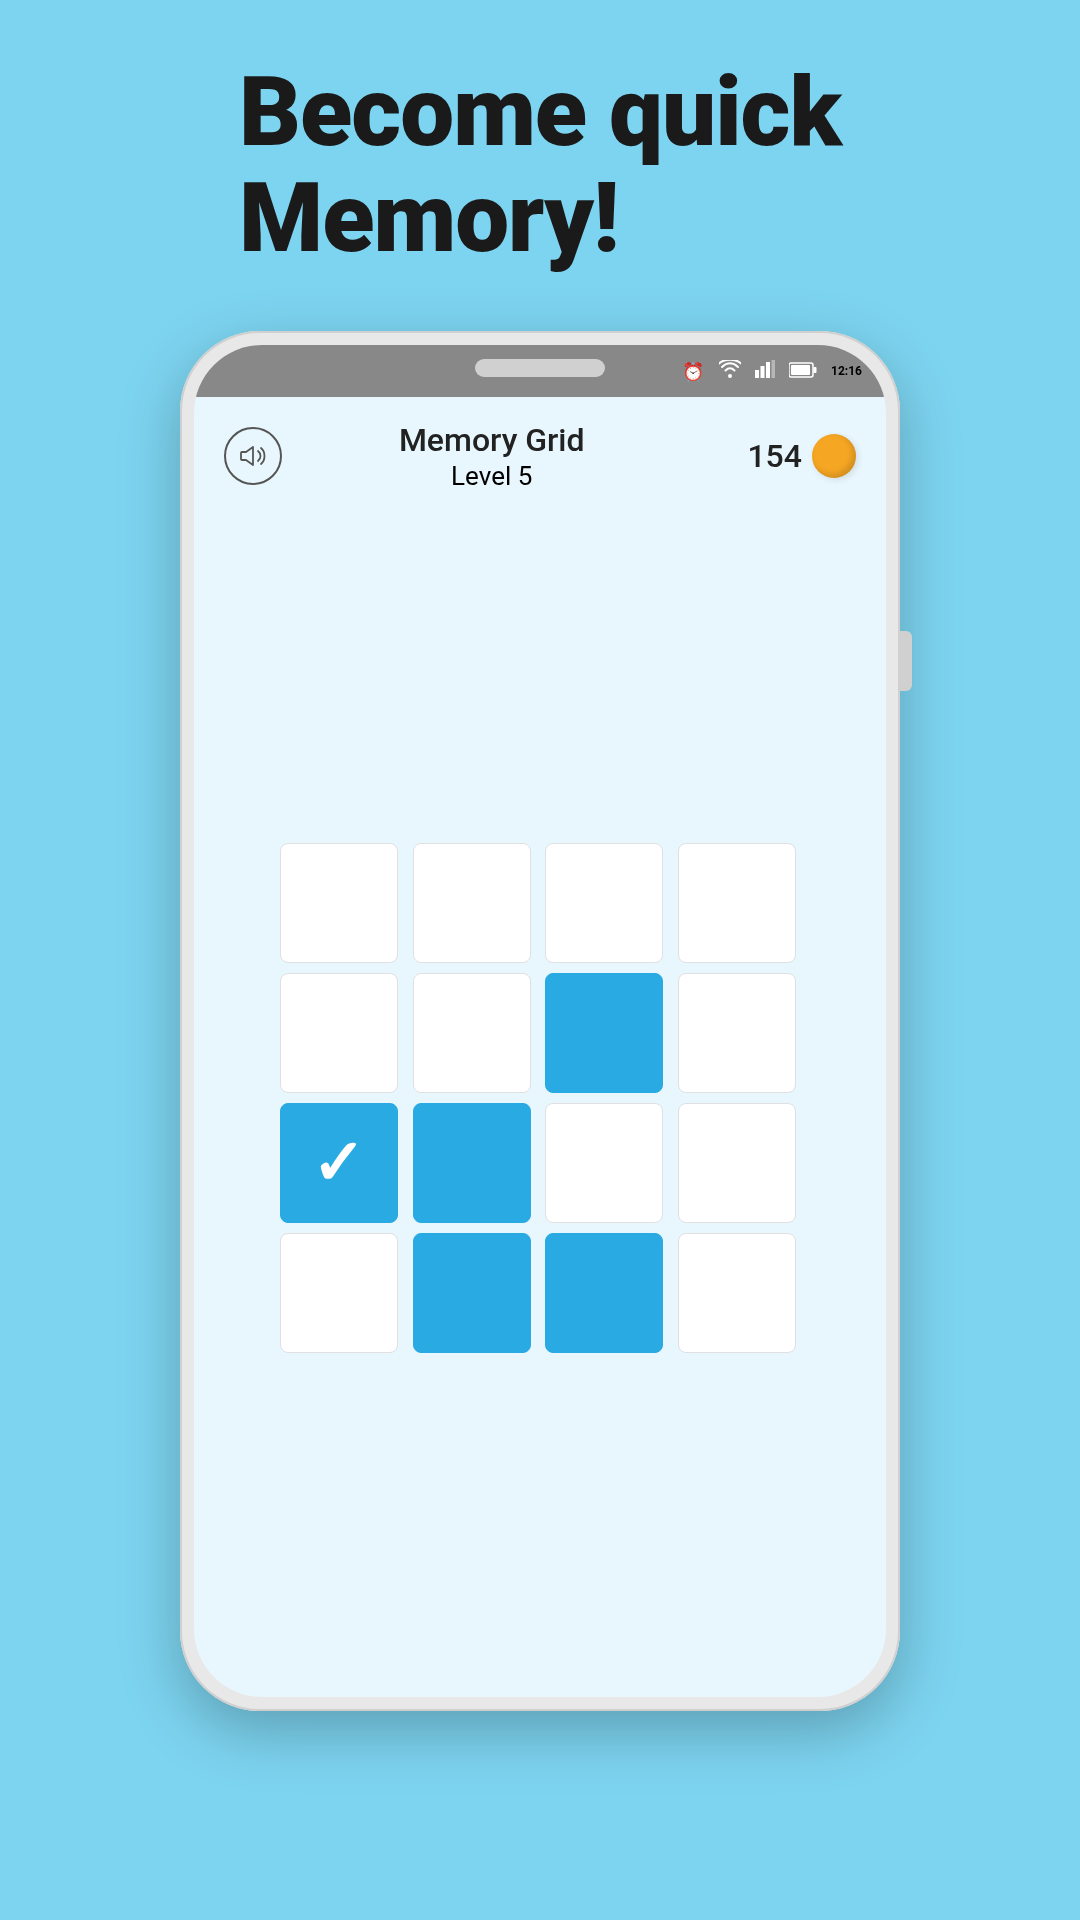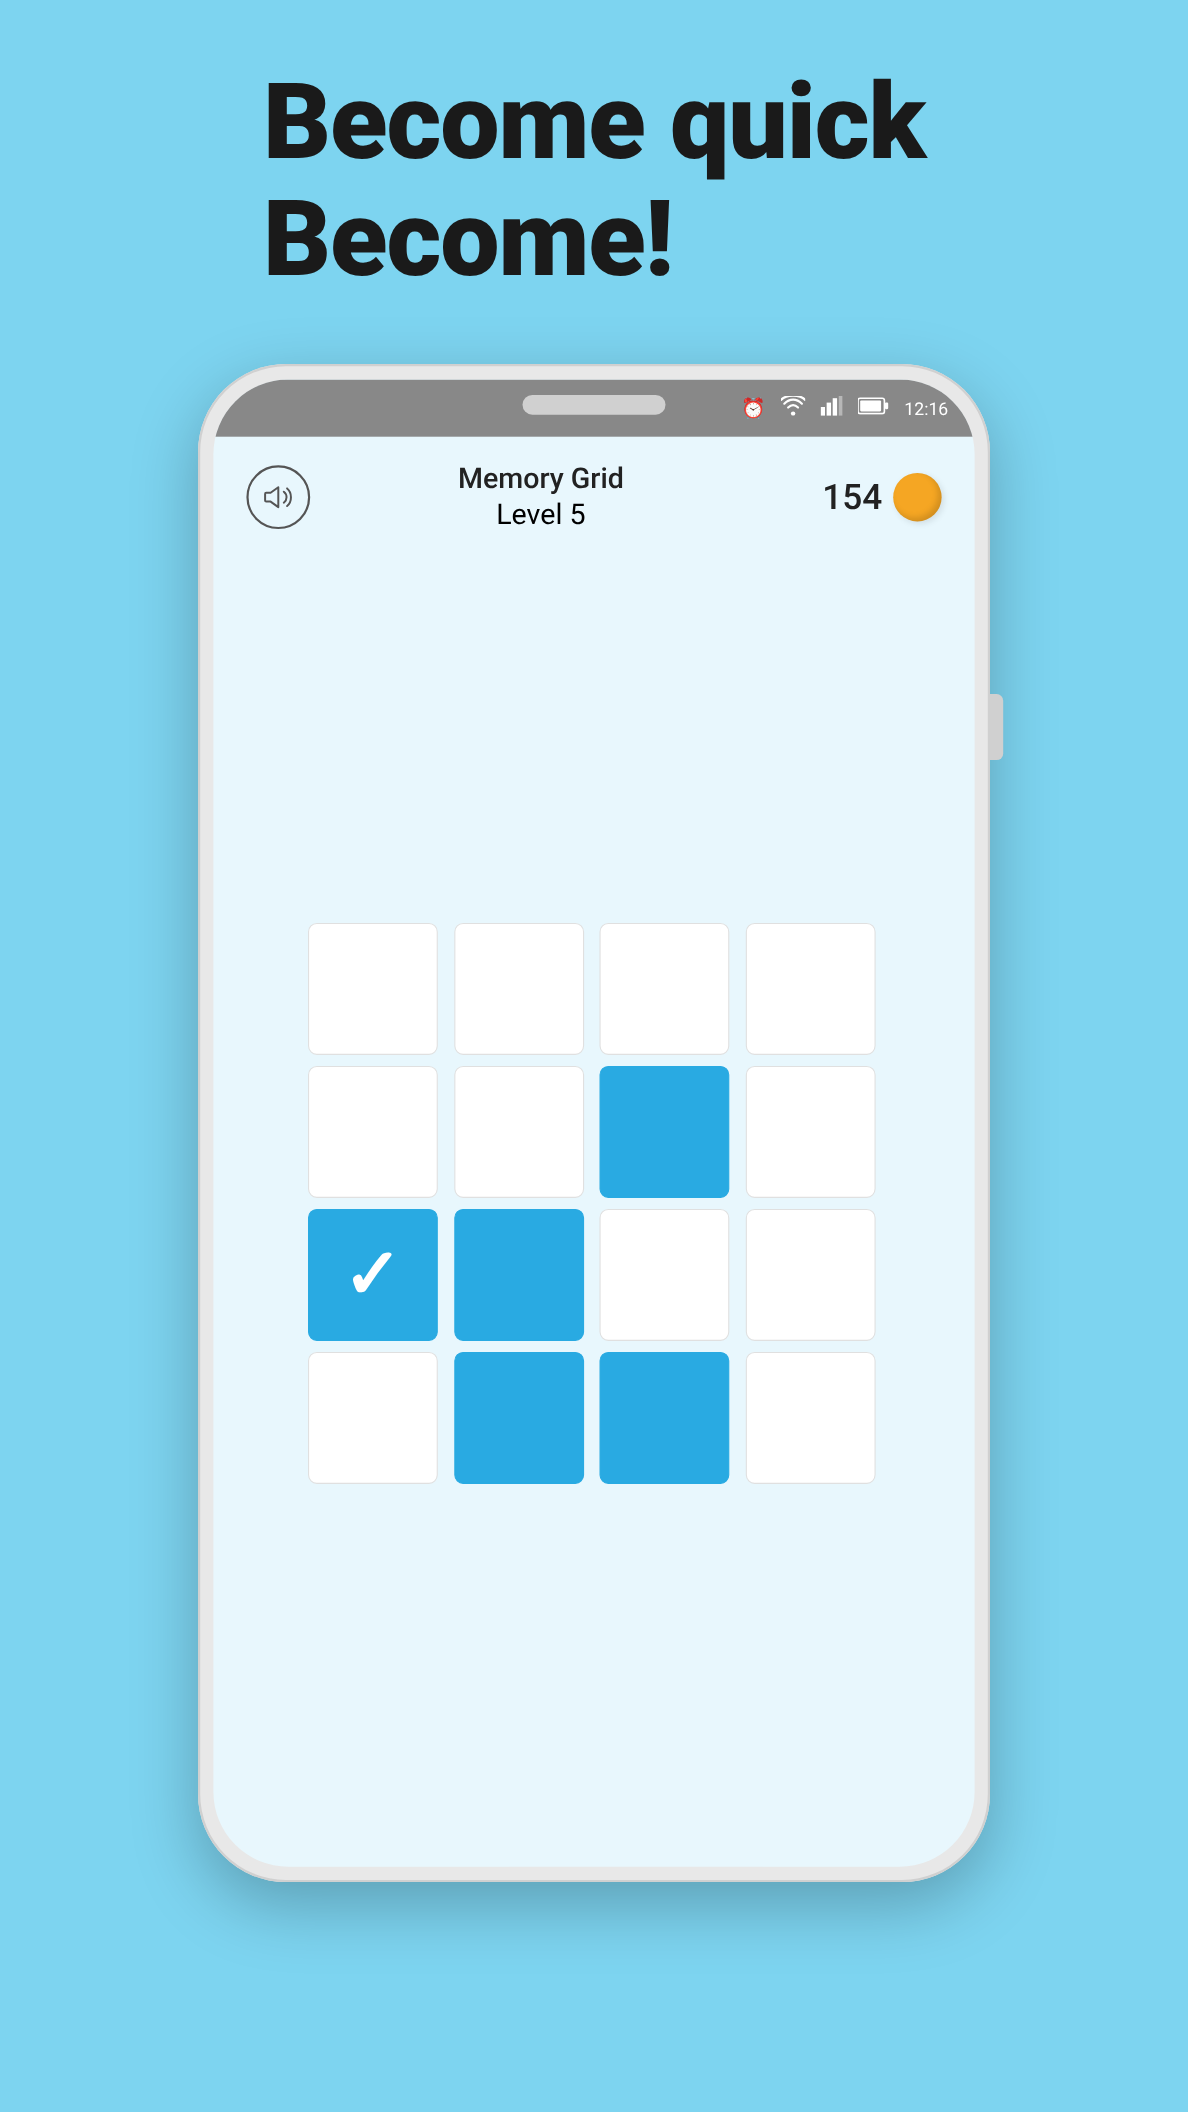--- a/index.html
+++ b/index.html
@@ -82,23 +82,23 @@
       gap: 14px;
       flex-shrink: 0;
     }
 
     .status-icon {
       color: white;
       font-size: 18px;
     }
 
     .status-time {
-      color: #ffffff;
-      font-size: 16px;
-      font-weight: 400;
+      color: #000000;
+      font-size: 12px;
+      font-weight: 700;
     }
 
     .app-header {
       padding: 24px 30px 8px 30px;
       display: flex;
       align-items: center;
       justify-content: space-between;
       flex-shrink: 0;
     }
 
@@ -117,21 +117,21 @@
     .sound-btn svg {
       width: 30px;
       height: 30px;
     }
 
     .header-center {
       text-align: center;
     }
 
     .app-title {
-      font-size: 26px;
+      font-size: 32px;
       font-weight: 500;
       color: #222;
     }
 
     .app-level {
       font-size: 26px;
       color: #000000;
       margin-top: 2px;
     }
 
@@ -199,21 +199,21 @@
       font-size: 64px;
       font-weight: 900;
       line-height: 1;
     }
   </style>
 </head>
 <body>
 
 <div class="headline">
   <div>Become quick</div>
-  <div>Become!</div>
+  <div>Memory!</div>
 </div>
 
 <div class="phone-outer">
   <div class="phone-inner">
 
     <div class="status-bar">
 
       <span class="status-icon">⏰</span>
 
       <span class="status-icon">

